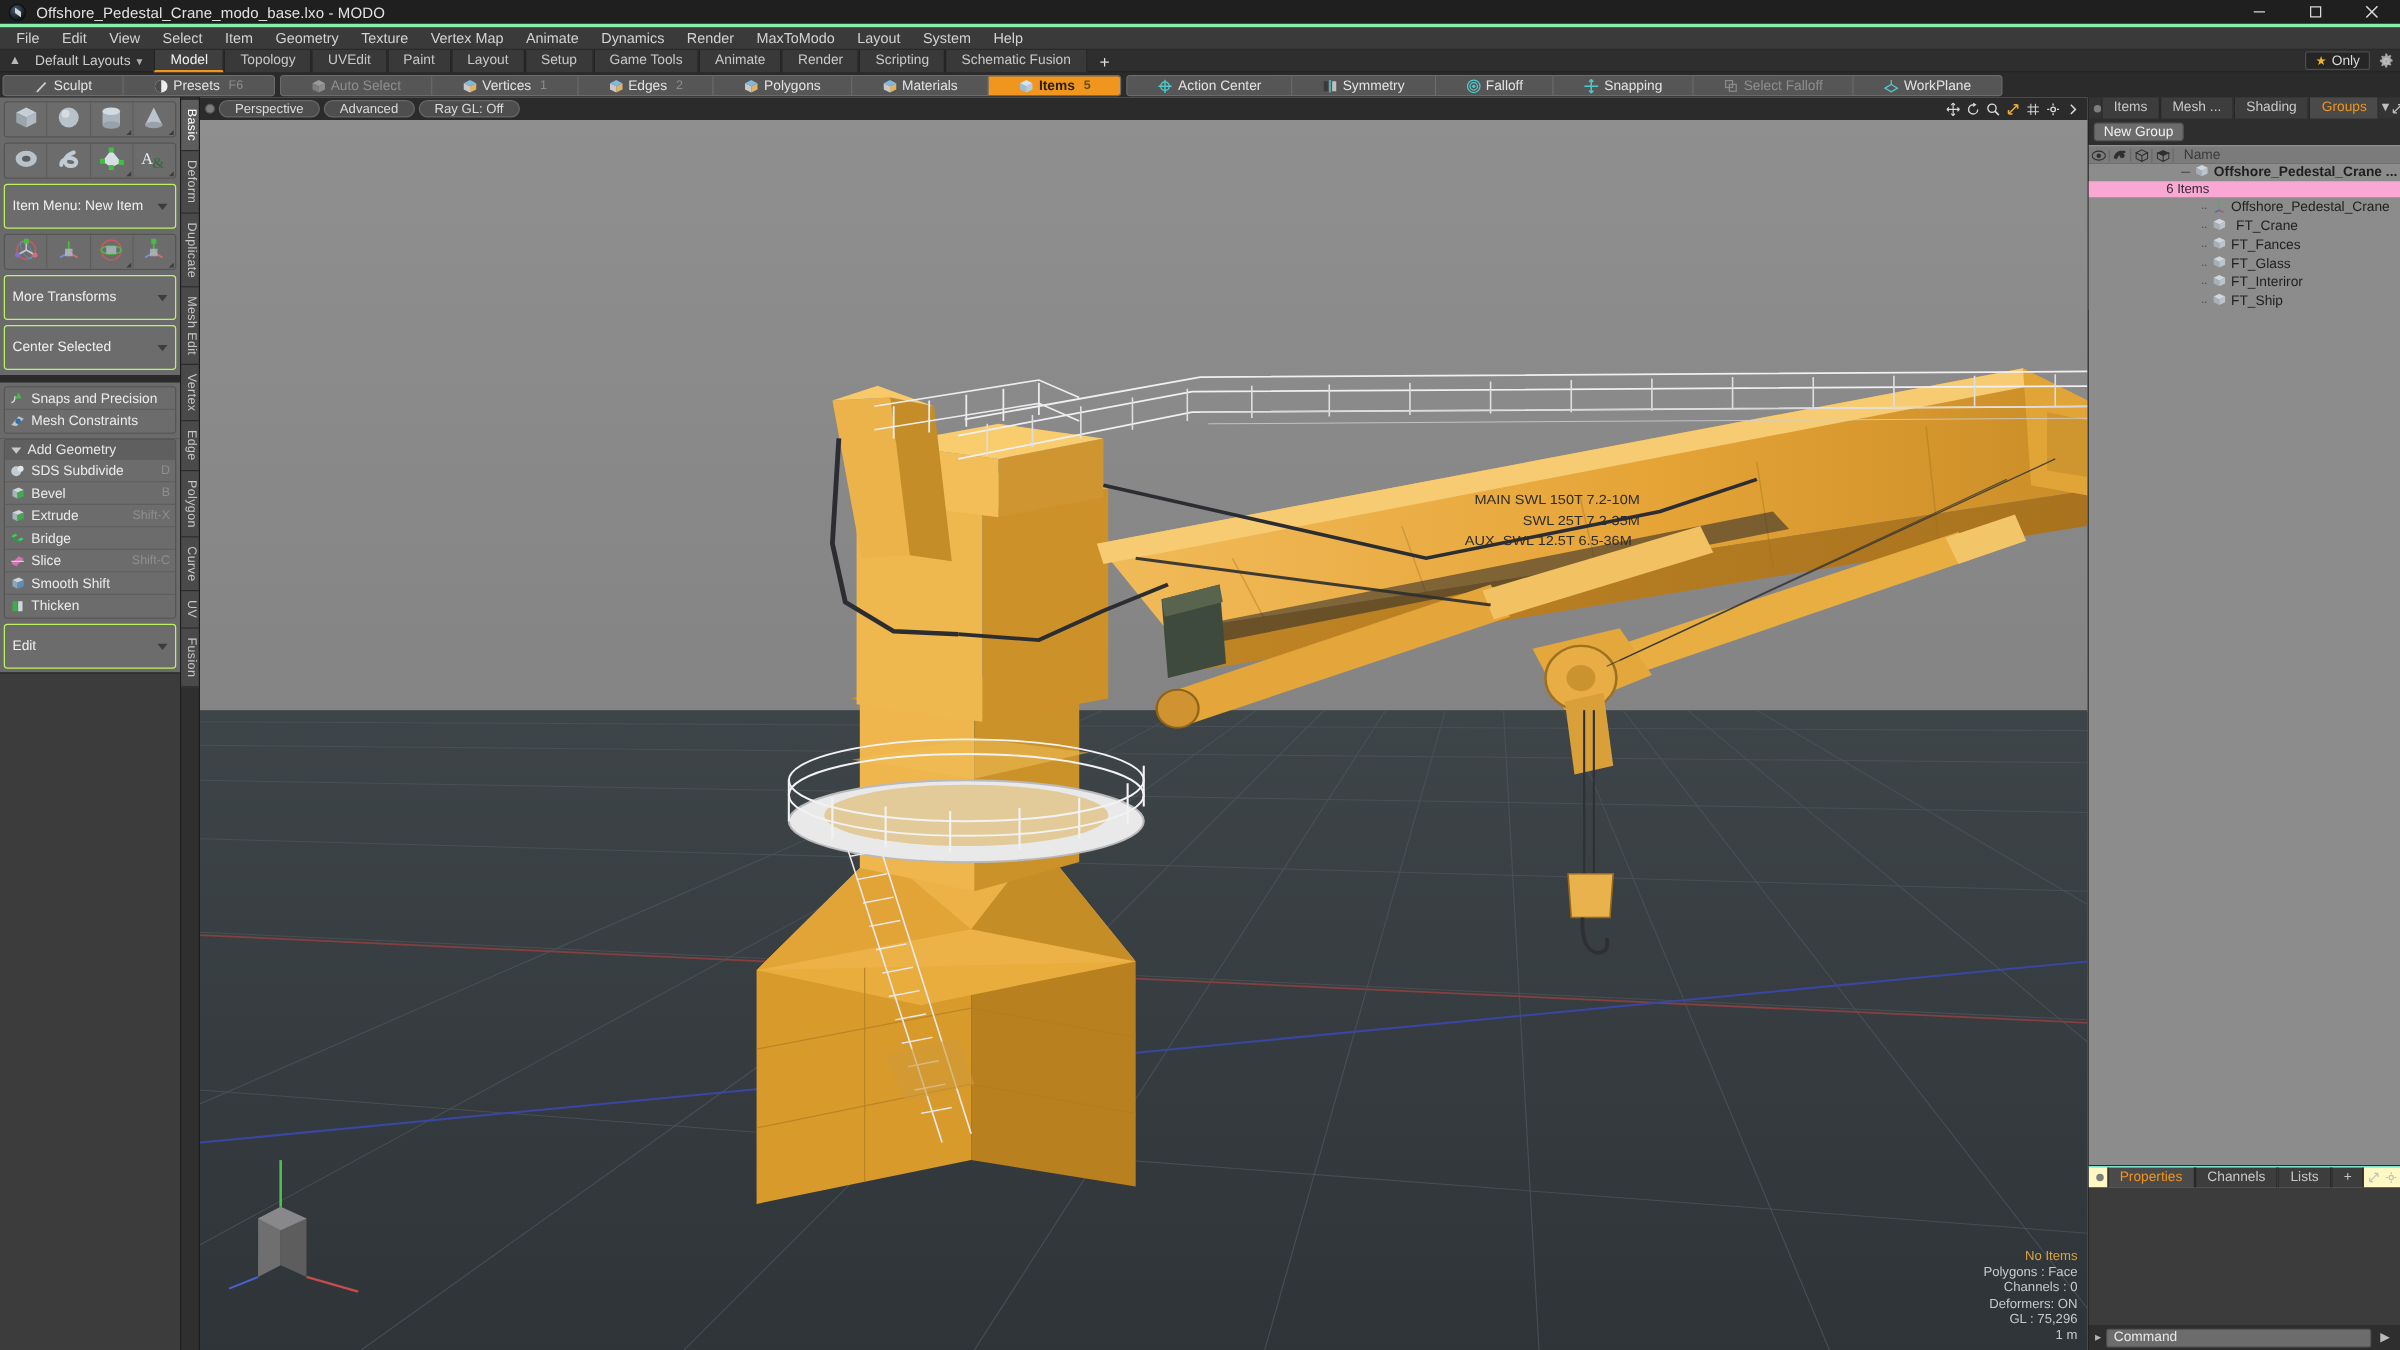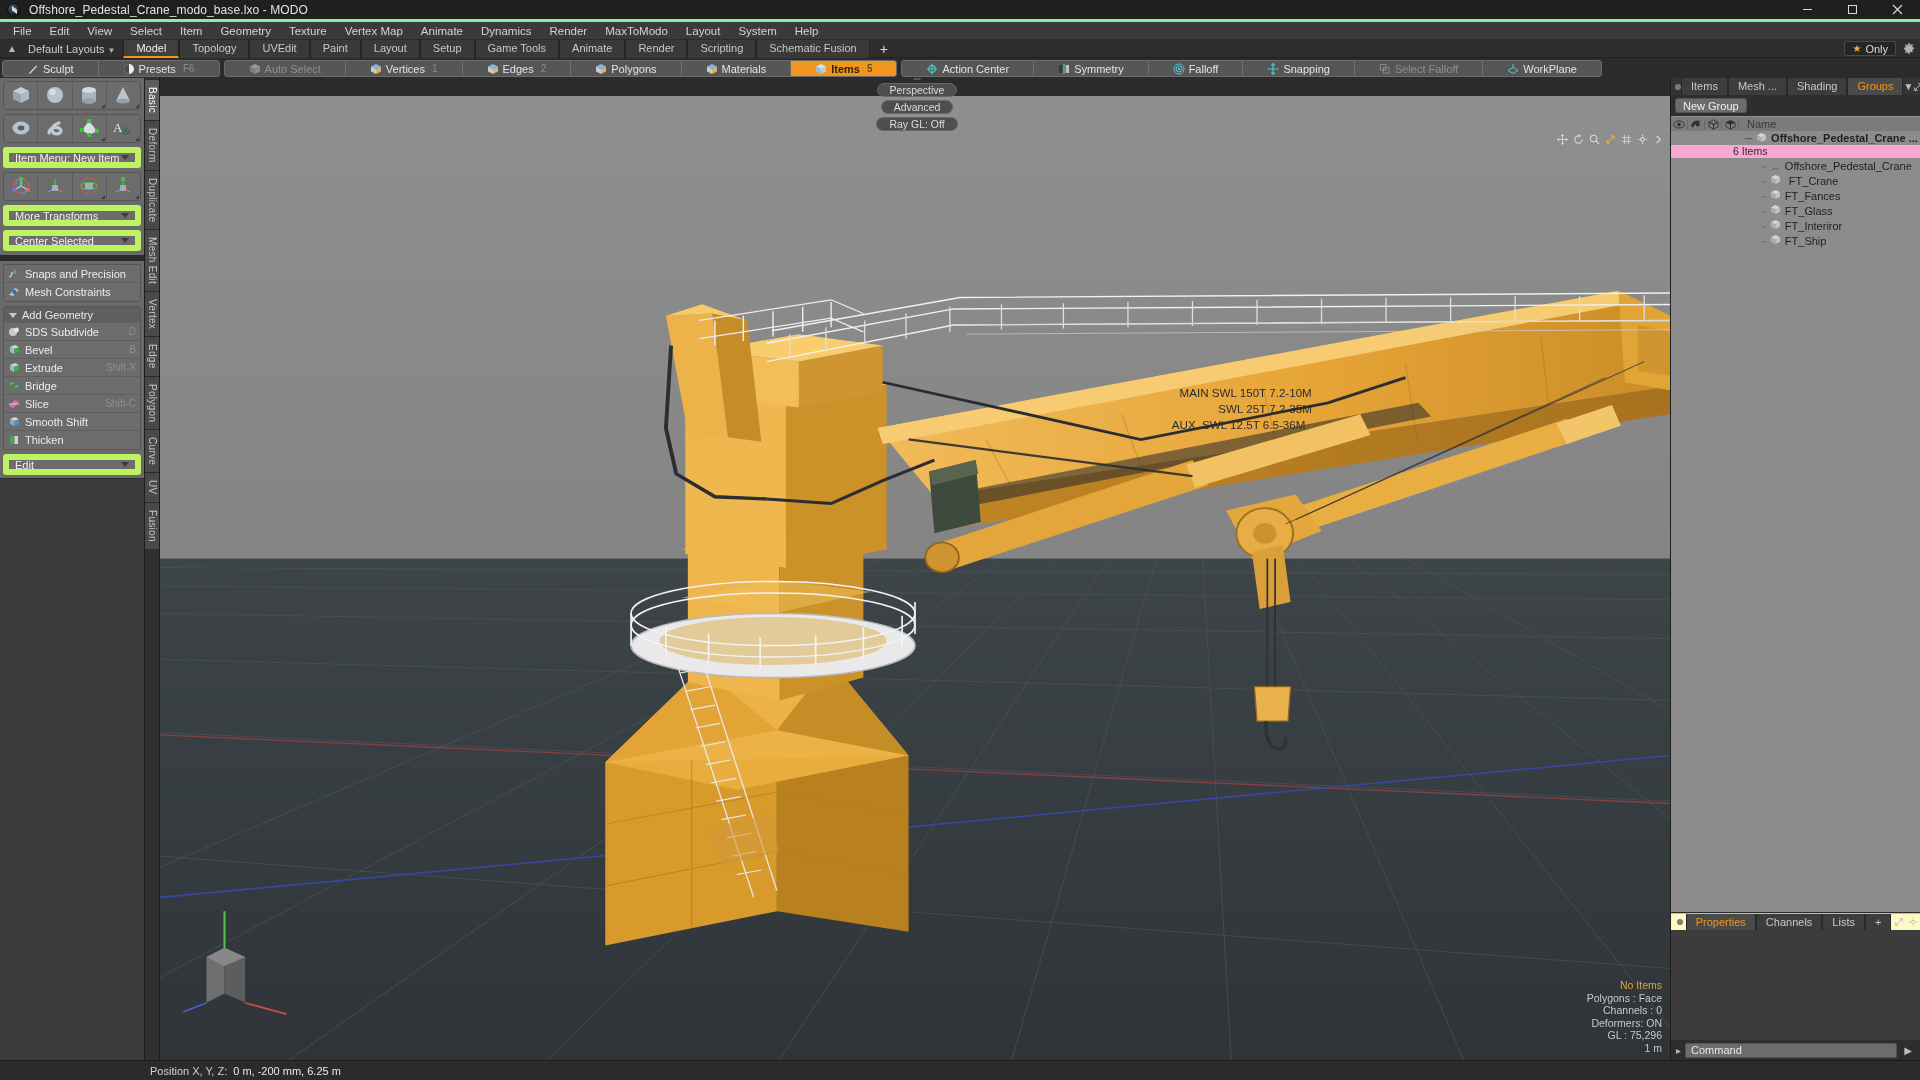--- a/index.html
+++ b/index.html
@@ -113,21 +113,21 @@
   .prim-cell {
     flex: 1; height: 27px; display: flex; align-items: center; justify-content: center;
     border-right: 1px solid #5c5c5c; position: relative; background: #6c6c6c;
   }
   .prim-cell:last-child { border-right: none; }
   .prim-cell.corner:after {
     content: ""; position: absolute; right: 1px; bottom: 1px;
     border-left: 4px solid transparent; border-bottom: 4px solid #3d3d3d;
   }
   .dropdown {
-    background: #6c6c6c; border: 6px solid #bef264; border-radius: 3px; height: 21px;
+    background: #6c6c6c; border: 1px solid #bef264; border-radius: 3px; height: 36px;
     display: flex; align-items: center; padding: 0 6px; margin-bottom: 4px;
     font-size: 11px; color: #f0f0f0; position: relative;
   }
   .dropdown .caret {
     margin-left: auto; width: 0; height: 0; border-left: 4px solid transparent;
     border-right: 4px solid transparent; border-top: 5px solid #3c3c3c;
   }
   .lp-gapline { height: 6px; background: #2b2b2b; }
   .lp-list { background: #6a6a6a; padding: 3px; }
   .lp-row {
@@ -159,21 +159,21 @@
     writing-mode: vertical-rl; text-orientation: mixed; font-size: 10px;
     color: #c4c4c4; background: #4a4a4a; border-bottom: 1px solid #2b2b2b;
     padding: 7px 1px; text-align: center; letter-spacing: 0.3px;
   }
   .vtab.active { background: #5d5d5d; color: #fff; }
 
   
   .viewport { flex: 1; position: relative; min-width: 0; background: #808080; overflow: hidden; }
   .vp-header {
     position: absolute; top: 0; left: 0; right: 0; height: 18px; background: #2b2b2b;
-    display: flex; align-items: center; padding-left: 4px; z-index: 5; gap: 3px; flex-direction: column;
+    display: flex; align-items: center; padding-left: 4px; z-index: 5; gap: 3px;
   }
   .vp-dot { width: 8px; height: 8px; border-radius: 50%; background: #7e7e7e; border:1px solid #5a5a5a; }
   .vp-tab {
     background: #4e4e4e; border: 1px solid #676767; border-radius: 7px; height: 14px;
     padding: 0 12px; line-height: 12px; font-size: 10.5px; color: #dcdcdc;
   }
   .vp-icons { margin-left: auto; display: flex; align-items: center; gap: 5px; padding-right: 6px; }
   .vp-icons svg { display: block; }
 
   .vp-canvas {
@@ -1199,17 +1199,13 @@
       <div class="rp-props"></div>
 
       <div class="rp-cmd">
         <span class="cmd-caret">▸</span>
         <div class="cmd-input">Command</div>
         <span class="cmd-btn">▶</span>
       </div>
     </div>
   </div>
 
-  <div class="statusbar">
-    <span class="sb-label">Position X, Y, Z:</span>
-    <span class="sb-val">0 m, -200 mm, 6.25 m</span>
-  </div>
 </div>
 
 </body></html>

